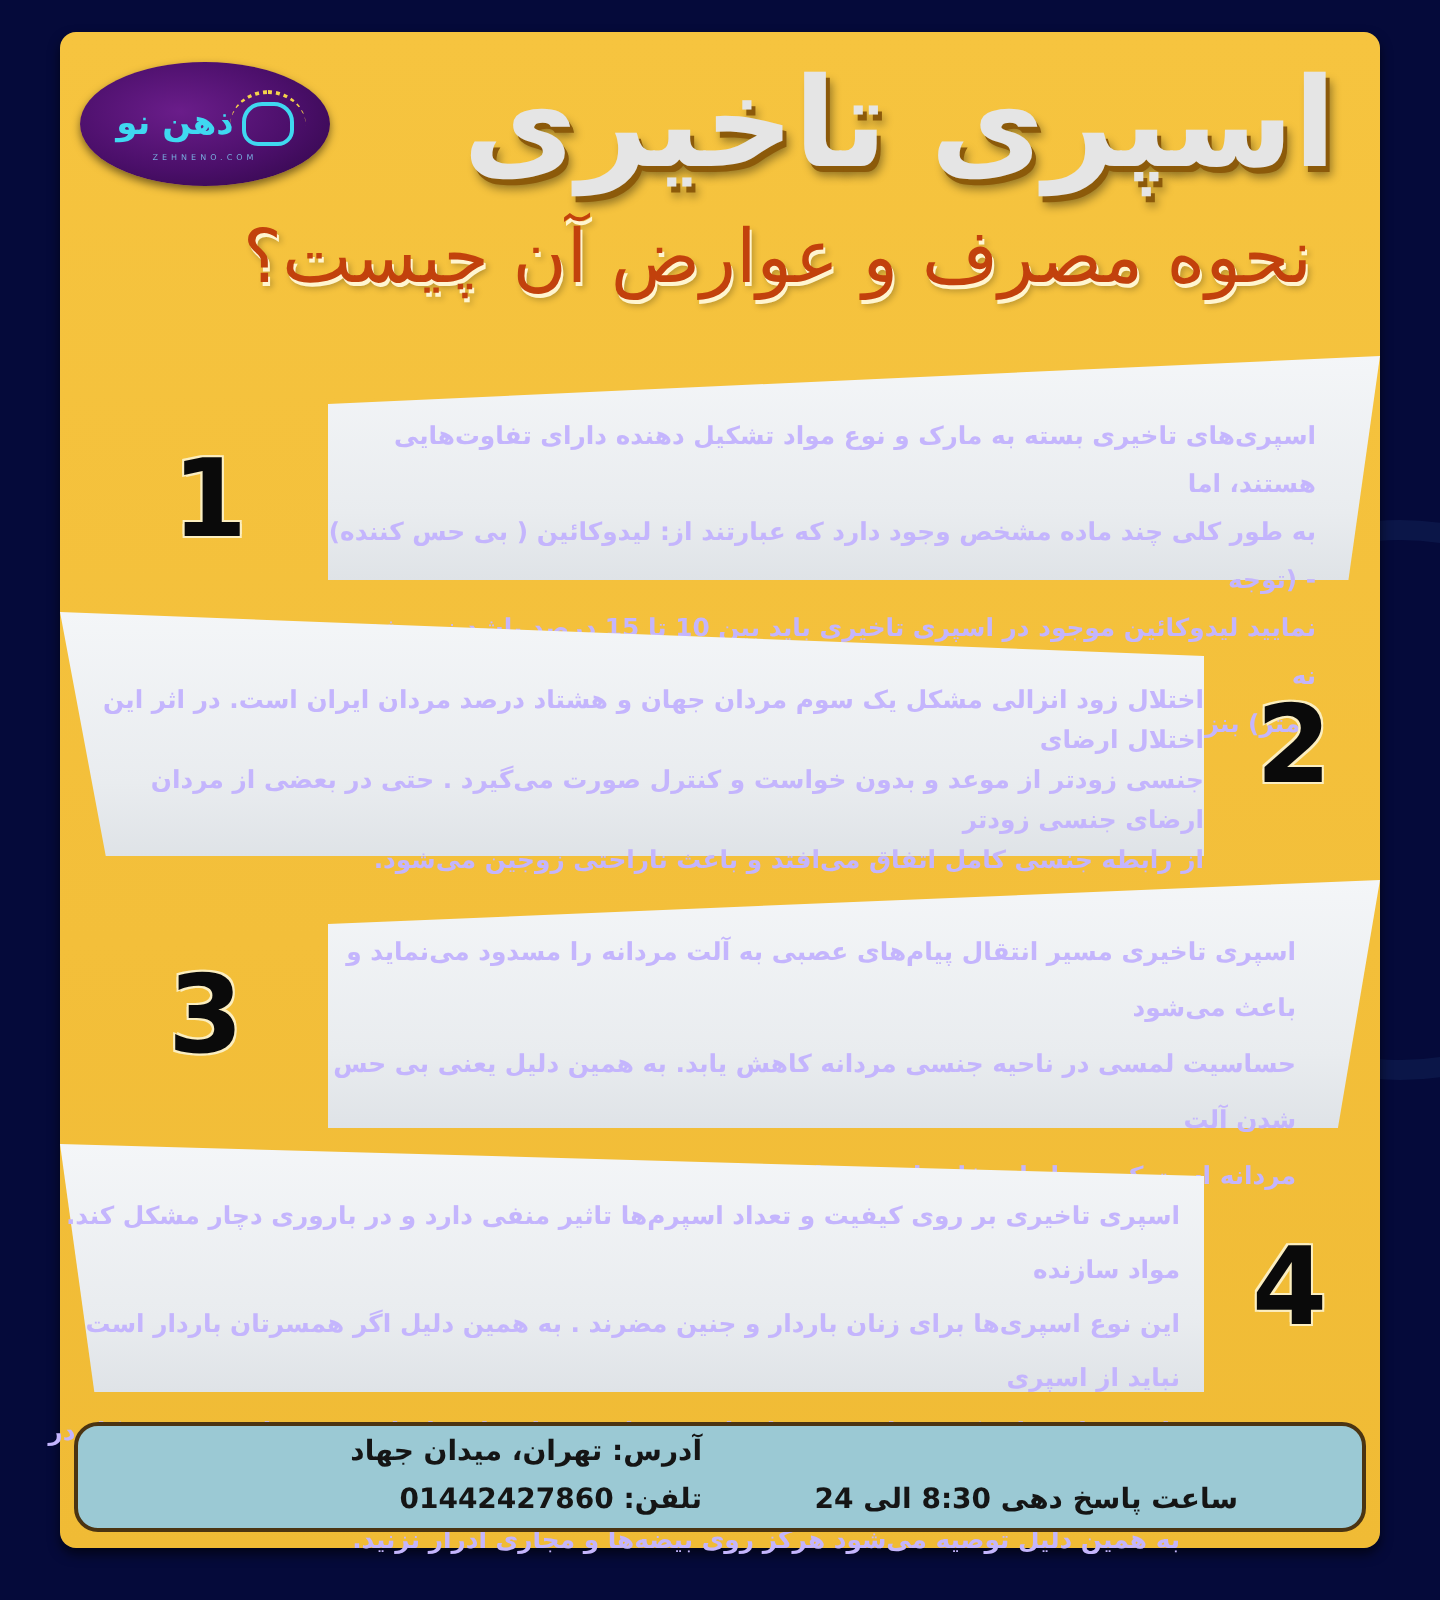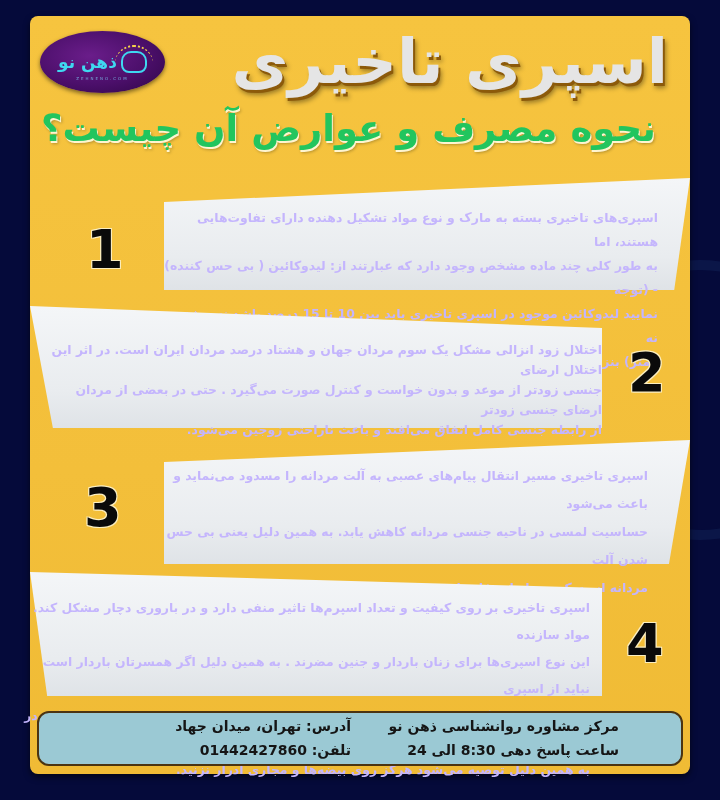--- a/index.html
+++ b/index.html
@@ -43,22 +43,22 @@
   }
   .title {
     position:absolute; right:52px; top:26px;
     font-family:"DejaVu Sans", sans-serif; font-weight:bold;
     font-size:62px; line-height:72px; color:#e5e5e5; direction:rtl;
     text-shadow:2px 3px 0 #8c5a0a, 3px 5px 5px rgba(0,0,0,0.4);
     letter-spacing:-1px;
   }
   .subtitle {
     position:absolute; right:64px; top:104px;
-    font-family:"DejaVu Sans", sans-serif; font-weight:bold;
-    font-size:37px; line-height:50px; color:#22c55e; direction:rtl;
+    font-family:"DejaVu Sans", sans-serif; font-weight:normal;
+    font-size:37px; line-height:50px; color:#c2410c; direction:rtl;
     text-shadow:1px 2px 0 #fff5d0, 2px 3px 3px rgba(0,0,0,0.25);
   }
   .card {
     position:absolute;
     background:linear-gradient(180deg,#f4f6f8 0%,#e9ecef 70%,#dfe3e7 100%);
     box-shadow:0 4px 4px rgba(60,60,60,0.55);
   }
   .card-text {
     position:absolute; direction:rtl; 
     font-family:"DejaVu Sans", sans-serif; font-weight:bold;
@@ -117,17 +117,16 @@
 <div class="num" style="left:84px; top:478px;">3</div>
 
 <div class="card" style="left:30px; top:572px; width:572px; height:124px; clip-path:polygon(0 0,100% 16px,100% 100%,3% 100%);"></div>
 <div class="card-text" style="right:130px; top:594px; width:570px; line-height:27px;">اسپری تاخیری بر روی کیفیت و تعداد اسپرم‌ها تاثیر منفی دارد و در باروری دچار مشکل کند. مواد سازنده
 این نوع اسپری‌ها برای زنان باردار و جنین مضرند . به همین دلیل اگر همسرتان باردار است نباید از اسپری
 تاخیری استفاده کنید.تماس محتویات اسپری تاخیری با مجاری ادراری می تواند سبب مشکل در ادرار گردد
 به همین دلیل توصیه می‌شود هرگز روی بیضه‌ها و مجاری ادرار نزنید.</div>
 <div class="num" style="left:626px; top:614px;">4</div>
 
 <div class="footer">
-  <span class="footer-line" style="right:62px; top:5px;">مرکز مشاوره روانشناسی ذهن نو</span>
   <span class="footer-line" style="right:62px; top:29px;margin-left:19px;">ساعت پاسخ دهی 8:30 الی 24</span>
   <span class="footer-line" style="right:330px; top:5px;">آدرس: تهران، میدان جهاد</span>
   <span class="footer-line" style="right:330px; top:29px;">تلفن: 01442427860</span>
 </div>
 
 </body></html>

